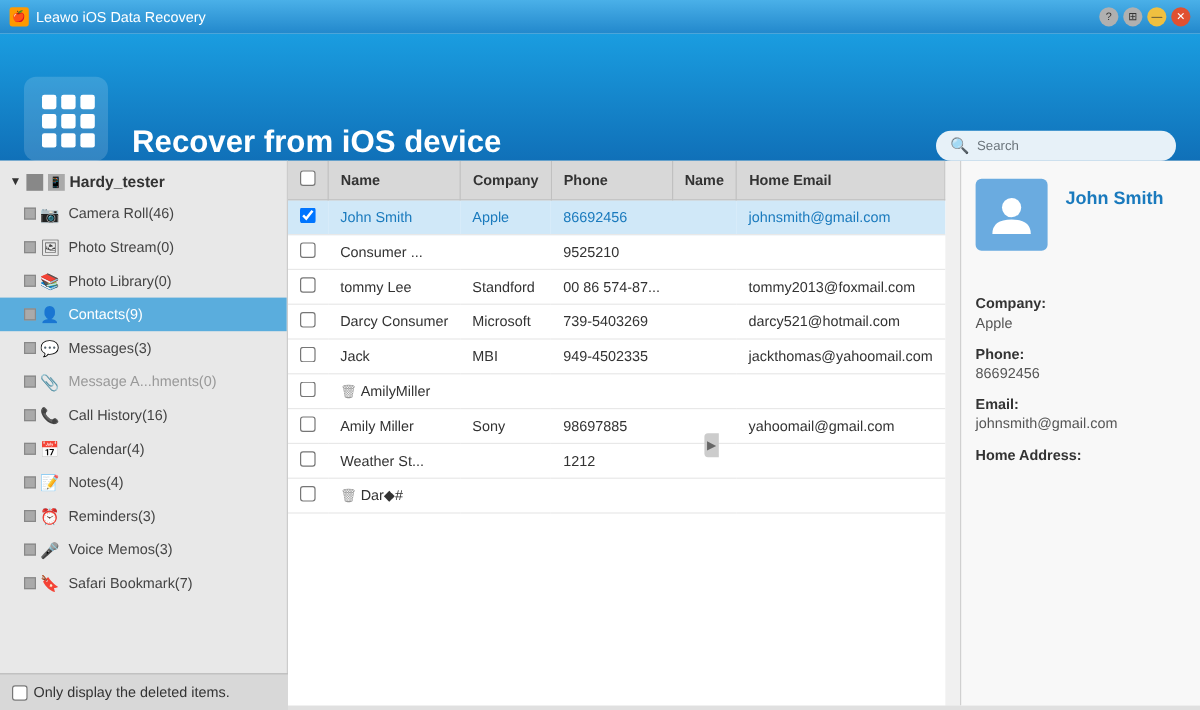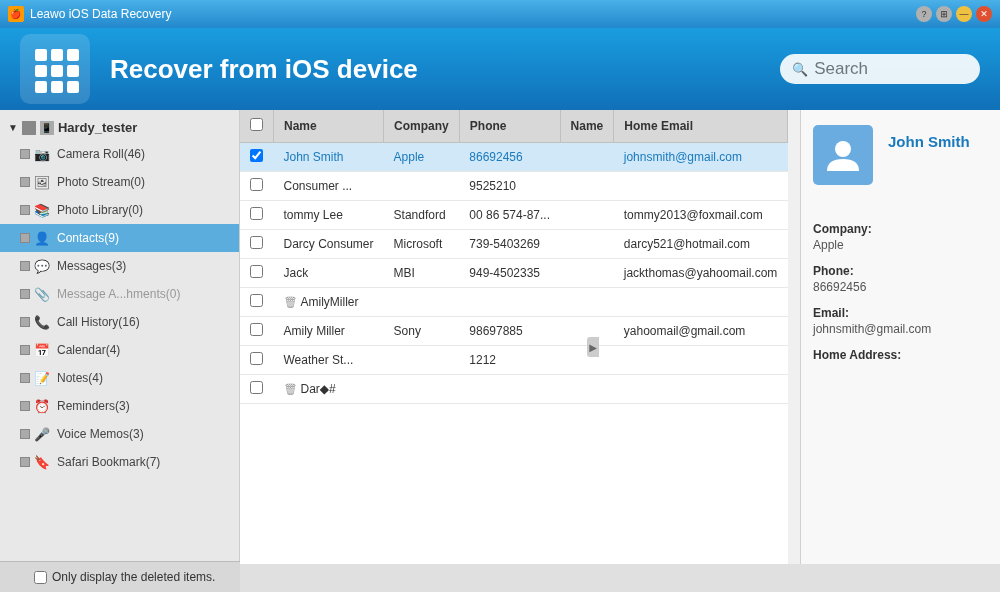--- a/index.html
+++ b/index.html
@@ -27,42 +27,42 @@
       width: 16px; height: 16px; border-radius: 50%;
       border: none; cursor: pointer; display: flex; align-items: center; justify-content: center; font-size: 9px; color: #333;
     }
     .win-btn.help { background: #b0b0b0; }
     .win-btn.min { background: #f0c040; }
     .win-btn.close { background: #e05030; color: white; }
 
     
     .header {
       background: linear-gradient(to bottom, #1a9de0, #1070b8);
-      height: 82px;
+      height: 106px;
       display: flex;
-      align-items: center;
+      align-items: flex-end;
       padding: 0 20px;
     }
     .header-icon {
       width: 70px; height: 70px;
       background: rgba(255,255,255,0.15);
       border-radius: 10px;
       display: flex; align-items: center; justify-content: center;
       margin-right: 20px;
     }
     .header-icon svg { fill: white; }
     .header-title { color: white; font-size: 26px; font-weight: bold; flex: 1; }
     .search-box {
       display: flex; align-items: center;
       background: white; border-radius: 15px;
       padding: 5px 12px; width: 200px;
       opacity: 0.9;
     }
     .search-box input {
-      border: none; outline: none; font-size: 17px; color: #000000; background: transparent; width: 100%;
+      border: none; outline: none; font-size: 11px; color: #000000; background: transparent; width: 100%;
     }
     .search-icon { color: #888; margin-right: 6px; font-size: 13px; }
 
     
     .main { display: flex; height: 454px; background: #f0f0f0; }
 
     
     .sidebar {
       width: 240px;
       background: #e8e8e8;
@@ -150,21 +150,21 @@
     .collapse-arrow {
       position: absolute;
       right: 201px;
       top: 50%;
       width: 12px; height: 20px;
       background: #ccc;
       display: flex; align-items: center; justify-content: center;
       font-size: 10px; color: #666; cursor: pointer;
       border-radius: 3px 0 0 3px;
     }
-    .checkbox-label { display: flex; align-items: center; font-size: 12px; color: #333; margin-left: 24px; }
+    .checkbox-label { display: flex; align-items: center; font-size: 12px; color: #333; }
     .checkbox-label input { margin-right: 5px; }
 
     .content-wrapper { display: flex; flex: 1; position: relative; overflow: hidden; }
   </style>
 </head>
 <body>
 
 <div class="title-bar">
   <div class="app-icon">🍎</div>
   <span class="title-text">Leawo iOS Data Recovery</span>

